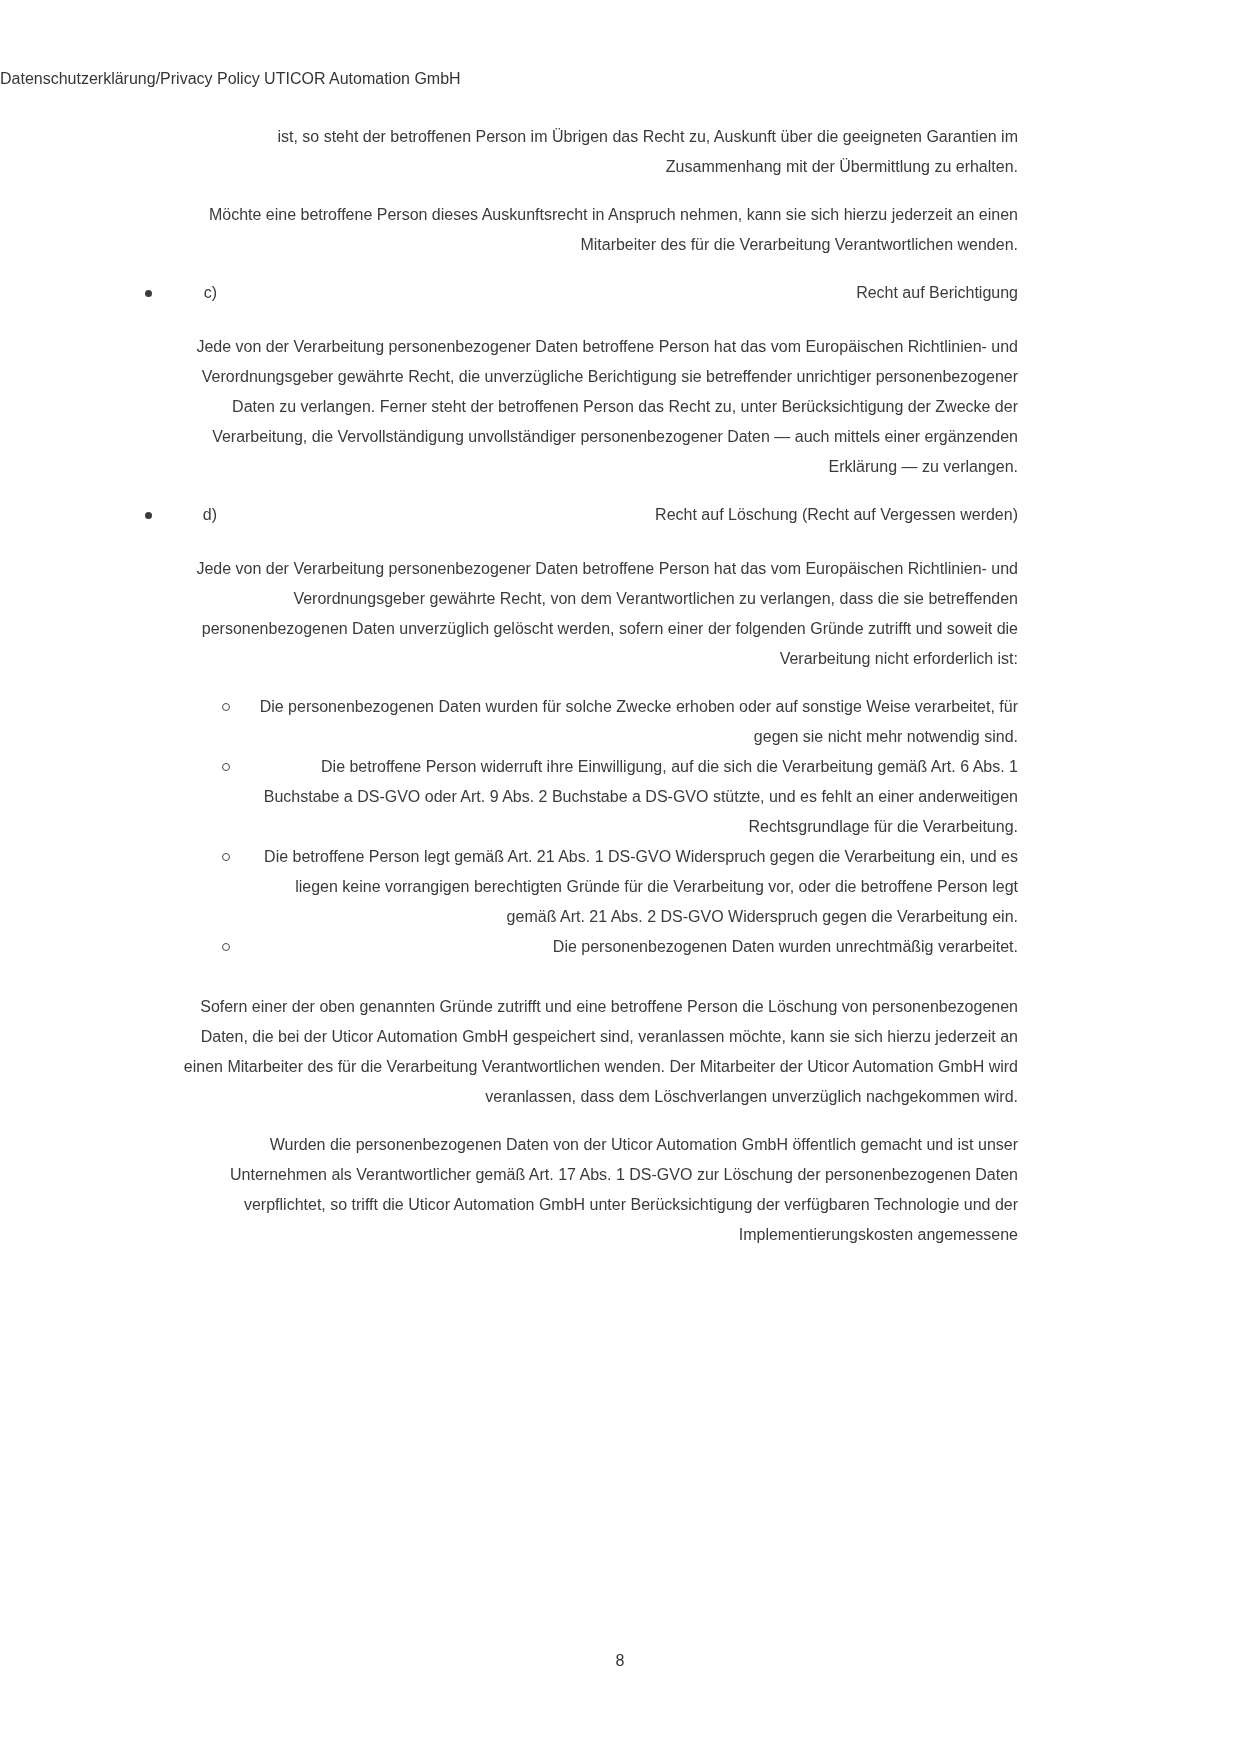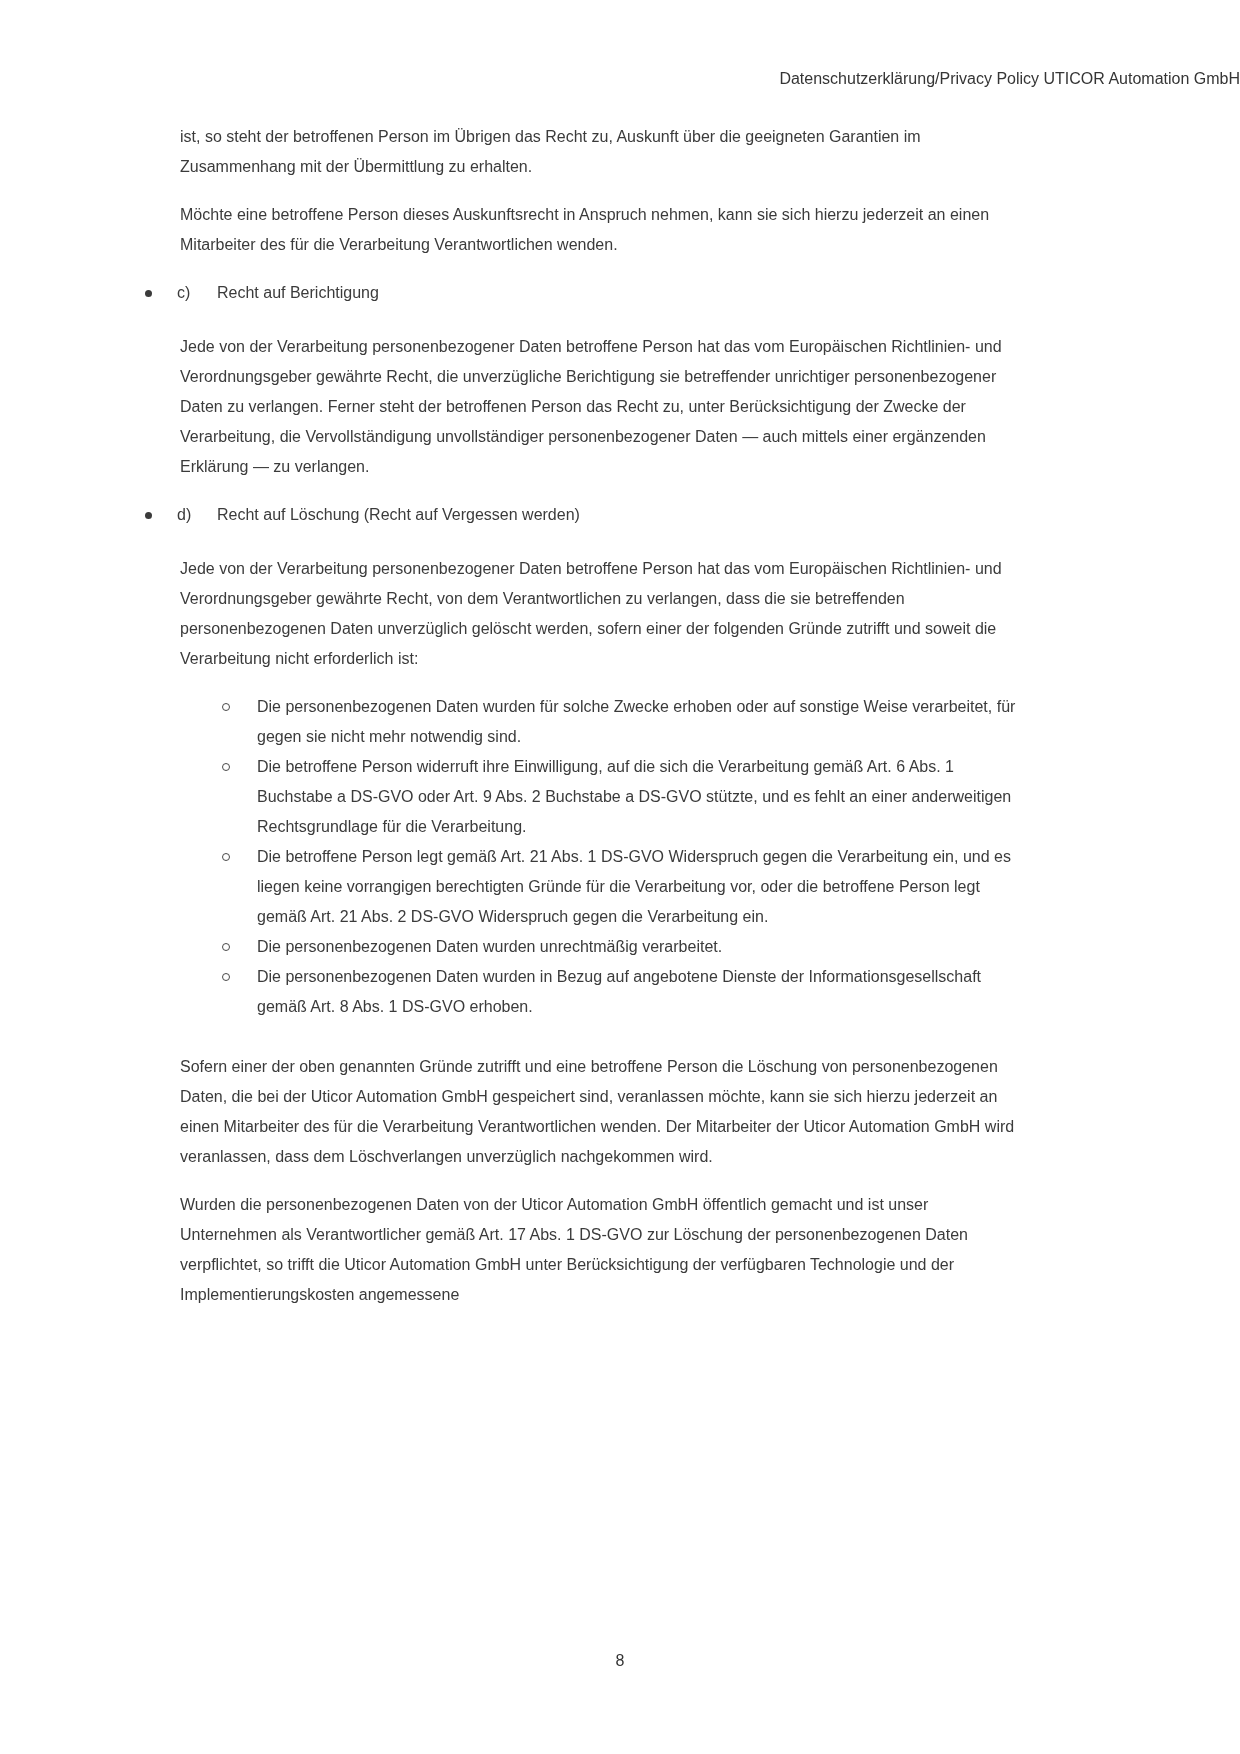--- a/index.html
+++ b/index.html
@@ -9,27 +9,28 @@
     height: 1754px;
     background: #ffffff;
     color: #3b3b3b;
     font-family: "Liberation Sans", "DejaVu Sans", sans-serif;
     font-size: 16px;
     line-height: 30px;
     overflow: hidden;
   }
   .doc-header {
     padding-top: 64px;
-    text-align: right;
+    text-align: left;
     color: #353535;
   }
   .content {
     margin-left: 180px;
     width: 838px;
     margin-top: 28px;
+    text-align: right;
   }
   .para { margin: 0 0 18px 0; }
   .bullet-heading {
     display: flex;
     margin: 12px 0 24px -36px;
   }
   .disc {
     flex: 0 0 33px;
     position: relative;
   }
@@ -113,24 +114,20 @@
         <span class="sub-text">Die betroffene Person widerruft ihre Einwilligung, auf die sich die Verarbeitung gemäß Art. 6 Abs. 1 Buchstabe a DS-GVO oder Art. 9 Abs. 2 Buchstabe a DS-GVO stützte, und es fehlt an einer anderweitigen Rechtsgrundlage für die Verarbeitung.</span>
       </div>
       <div class="sub-item">
         <span class="circle"></span>
         <span class="sub-text">Die betroffene Person legt gemäß Art. 21 Abs. 1 DS-GVO Widerspruch gegen die Verarbeitung ein, und es liegen keine vorrangigen berechtigten Gründe für die Verarbeitung vor, oder die betroffene Person legt gemäß Art. 21 Abs. 2 DS-GVO Widerspruch gegen die Verarbeitung ein.</span>
       </div>
       <div class="sub-item">
         <span class="circle"></span>
         <span class="sub-text">Die personenbezogenen Daten wurden unrechtmäßig verarbeitet.</span>
       </div>
-      <div class="sub-item">
-        <span class="circle"></span>
-        <span class="sub-text">Die personenbezogenen Daten wurden in Bezug auf angebotene Dienste der Informationsgesellschaft gemäß Art. 8 Abs. 1 DS-GVO erhoben.</span>
-      </div>
     </div>
 
     <p class="para">Sofern einer der oben genannten Gründe zutrifft und eine betroffene Person die Löschung von personenbezogenen Daten, die bei der Uticor Automation GmbH gespeichert sind, veranlassen möchte, kann sie sich hierzu jederzeit an einen Mitarbeiter des für die Verarbeitung Verantwortlichen wenden. Der Mitarbeiter der Uticor Automation GmbH wird veranlassen, dass dem Löschverlangen unverzüglich nachgekommen wird.</p>
 
     <p class="para">Wurden die personenbezogenen Daten von der Uticor Automation GmbH öffentlich gemacht und ist unser Unternehmen als Verantwortlicher gemäß Art. 17 Abs. 1 DS-GVO zur Löschung der personenbezogenen Daten verpflichtet, so trifft die Uticor Automation GmbH unter Berücksichtigung der verfügbaren Technologie und der Implementierungskosten angemessene</p>
 
   </div>
 
   <div class="page-number">8</div>
 

